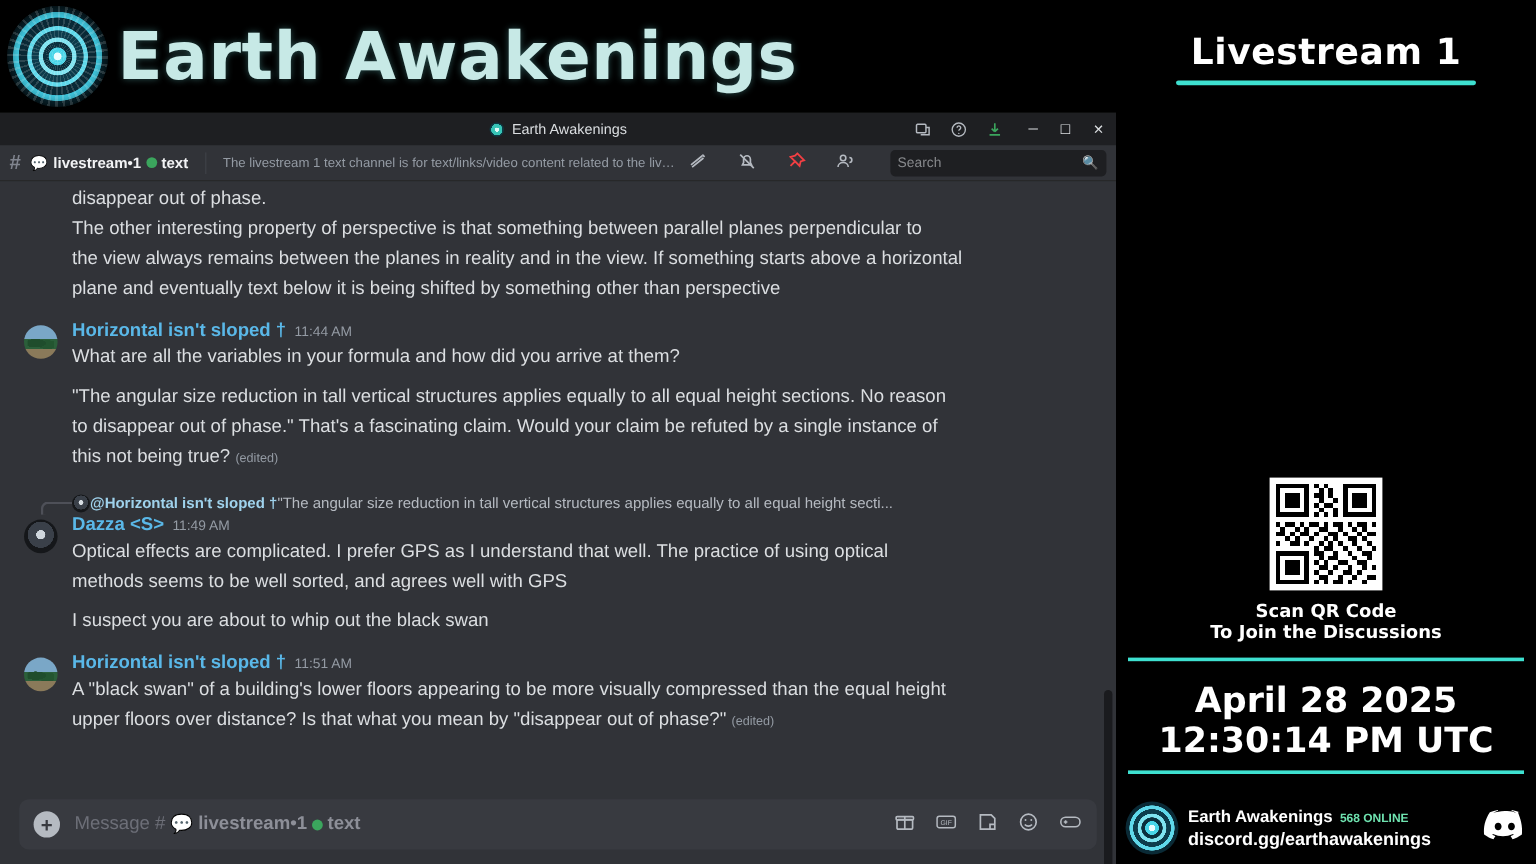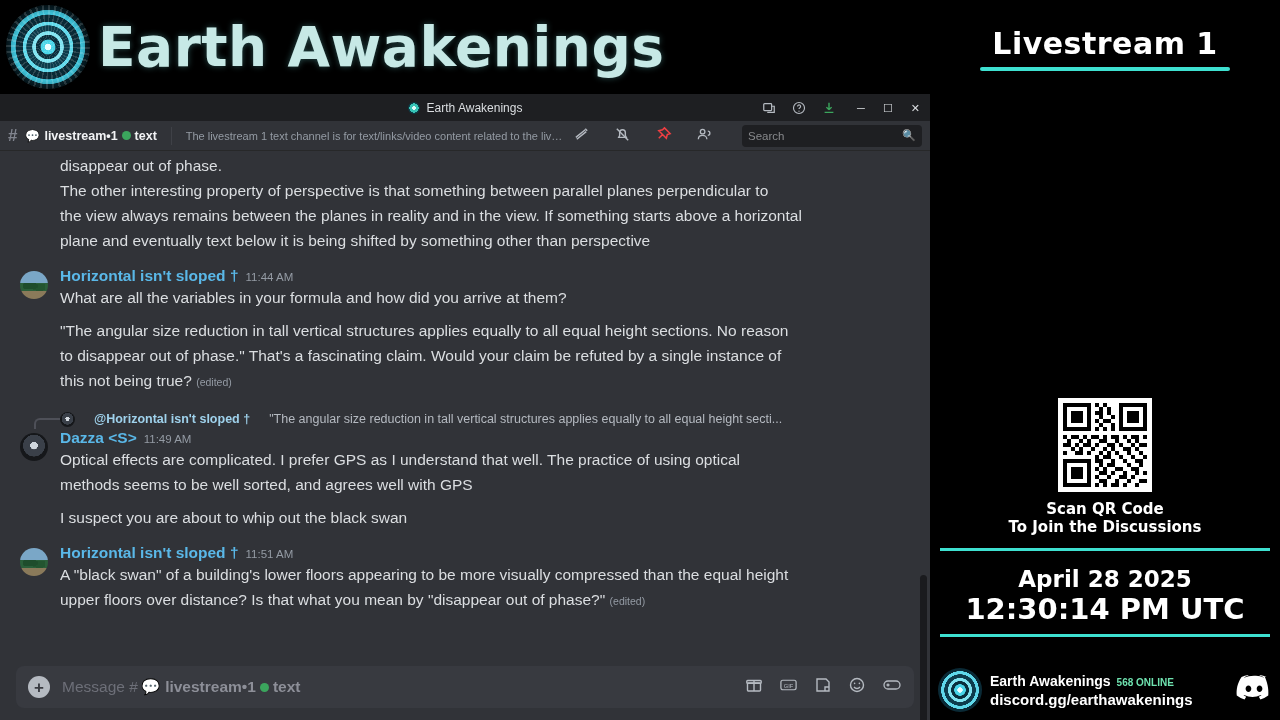--- a/index.html
+++ b/index.html
@@ -58,21 +58,21 @@
   .qr-wrap { position:absolute; left:0; top:398px; width:350px; text-align:center; }
   .qr {
     width: 94px; height: 94px; margin: 0 auto; background:#fff; padding:5px;
   }
   .qr svg { display:block; }
   .qr-cap { color:#fff; font-size:15px; font-weight:bold; line-height:18px; margin-top:8px;
             font-family:"DejaVu Sans", sans-serif; }
   .divider { width: 330px; height: 3px; background:#3ee0d0; margin: 12px auto 0; }
 
   .date-block { position:absolute; left:0; top:566px; width:350px; text-align:center; color:#fff; }
-  .date-block .d1 { font-size:23px; font-weight:bold; font-family:"DejaVu Sans", sans-serif; }
+  .date-block .d1 { font-size:29px; font-weight:bold; font-family:"DejaVu Sans", sans-serif; }
   .date-block .d2 { font-size:29px; font-weight:bold; font-family:"DejaVu Sans", sans-serif; }
   .bot-rule { width: 330px; height: 3px; background:#3ee0d0; margin: 8px auto 0; }
 
   .footer-bar { position:absolute; left:0; top:660px; width:350px; height:60px;
                 display:flex; align-items:center; padding: 0 8px; }
   .f-mandala { width:44px; height:44px; border-radius:50%;
     background: radial-gradient(circle at 50% 50%, #eafdff 0 8%, #49d5e8 9% 18%, #0a2f3d 19% 28%,
       #7fe3f0 29% 38%, #0d3c4c 39% 50%, #5fd8ea 51% 60%, #0a2a36 61% 74%, #3fc6dd 75% 86%, #071e26 87% 100%);
     flex: none; margin-right: 8px; }
   .f-text { color:#fff; line-height:17px; }
@@ -145,21 +145,21 @@
   }
   .av-dazza {
     background: radial-gradient(circle at 50% 45%, #cfd6dd 0 18%, #3a4049 19% 52%, #15171a 53% 100%);
   }
   .hdr { display:flex; align-items:baseline; gap:7px; padding-left:44px; }
   .uname { color:#5ab8e8; font-size:15.5px; font-weight:600; }
   .tstamp { color:#949ba4; font-size:11.5px; }
   .edited { color:#949ba4; font-size:10.5px; }
 
   .reply {
-    display:flex; align-items:center; gap:19px; padding-left:44px;
+    display:flex; align-items:center; gap:0; padding-left:44px;
     font-size:12.5px; color:#b5bac1; position:relative; height:20px;
   }
   .reply-spine {
     position:absolute; left:18px; top:9px; width:26px; height:11px;
     border-left:2px solid #4e5058; border-top:2px solid #4e5058;
     border-top-left-radius:6px;
   }
   .reply-av { width:15px; height:15px; border-radius:50%;
     background: radial-gradient(circle at 50% 45%, #d7dde3 0 18%, #3a4049 19% 52%, #15171a 53% 100%); }
   .reply-name { color:#9fd2ec; font-weight:600; }

